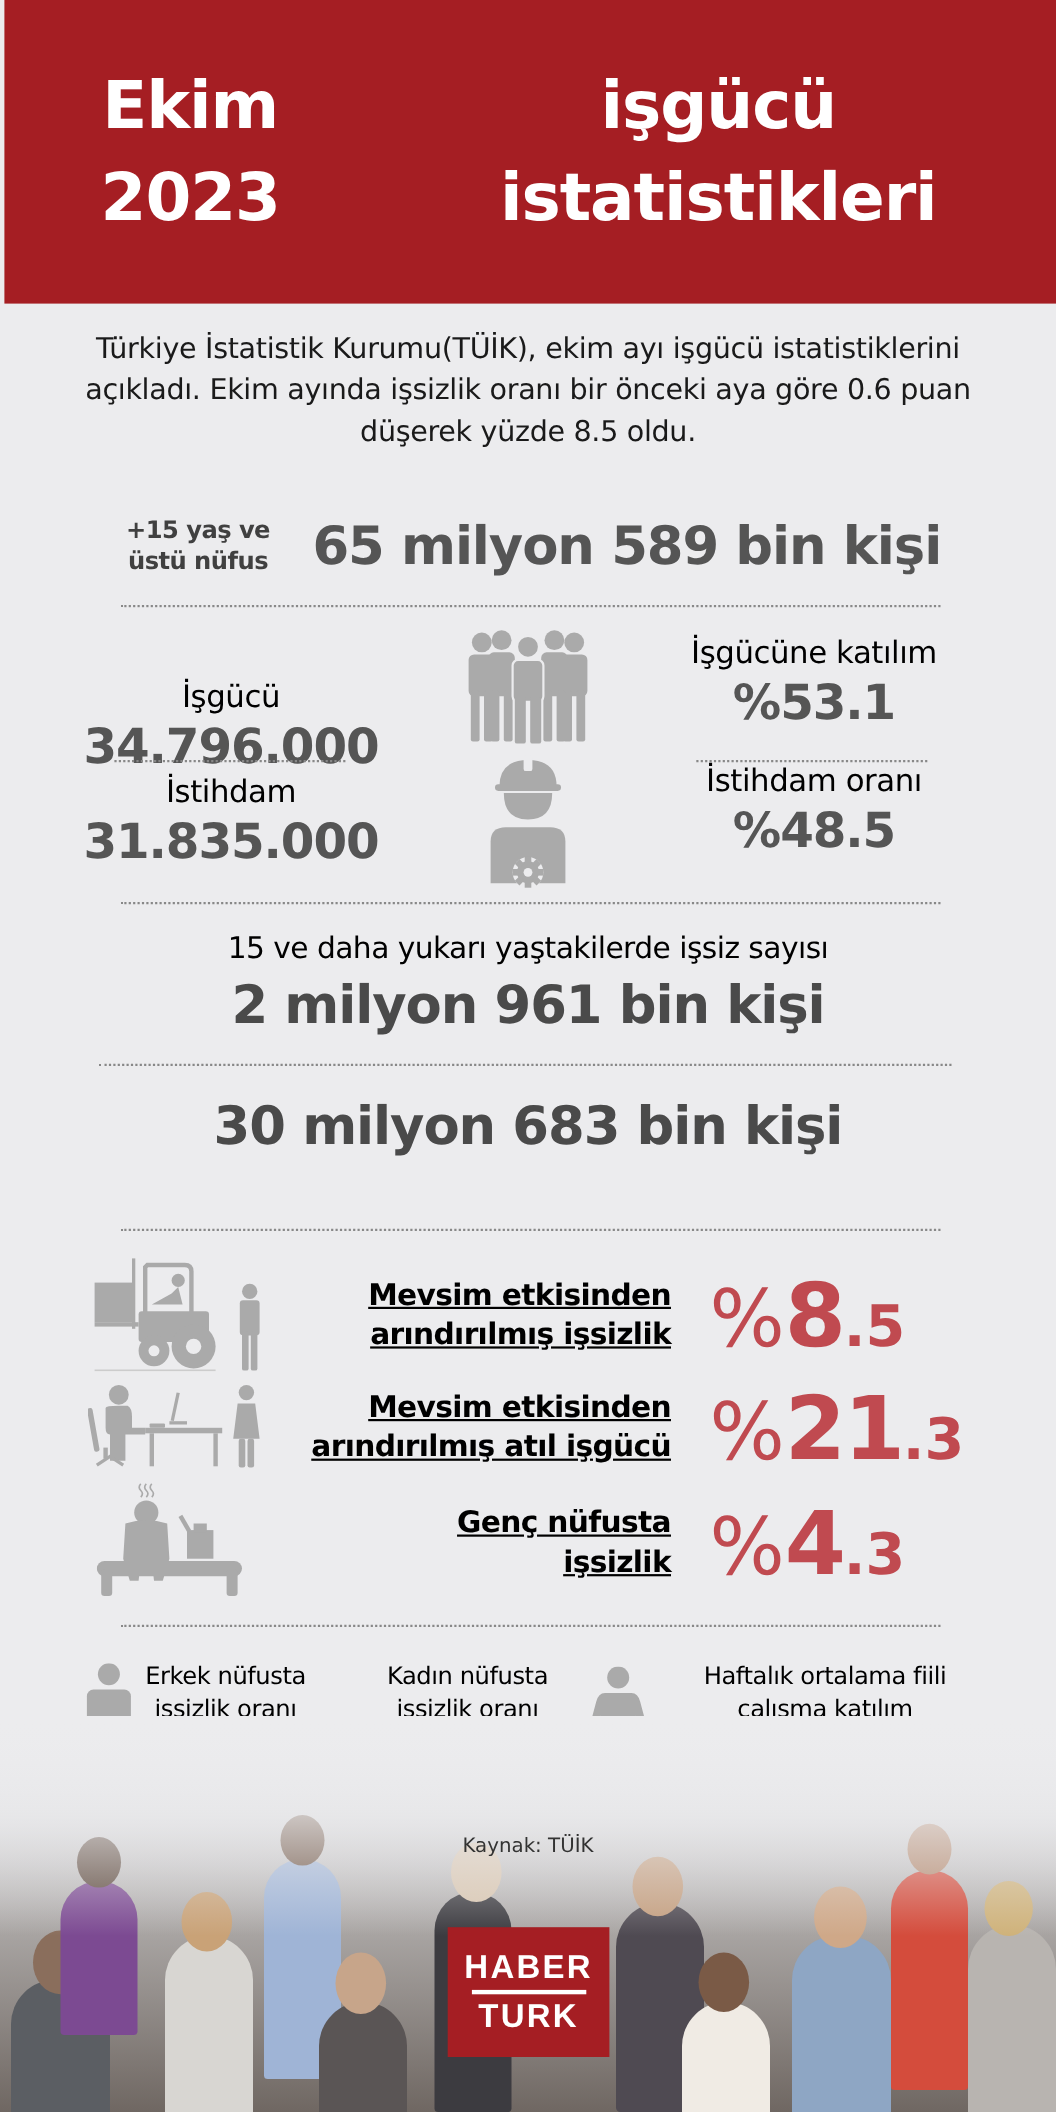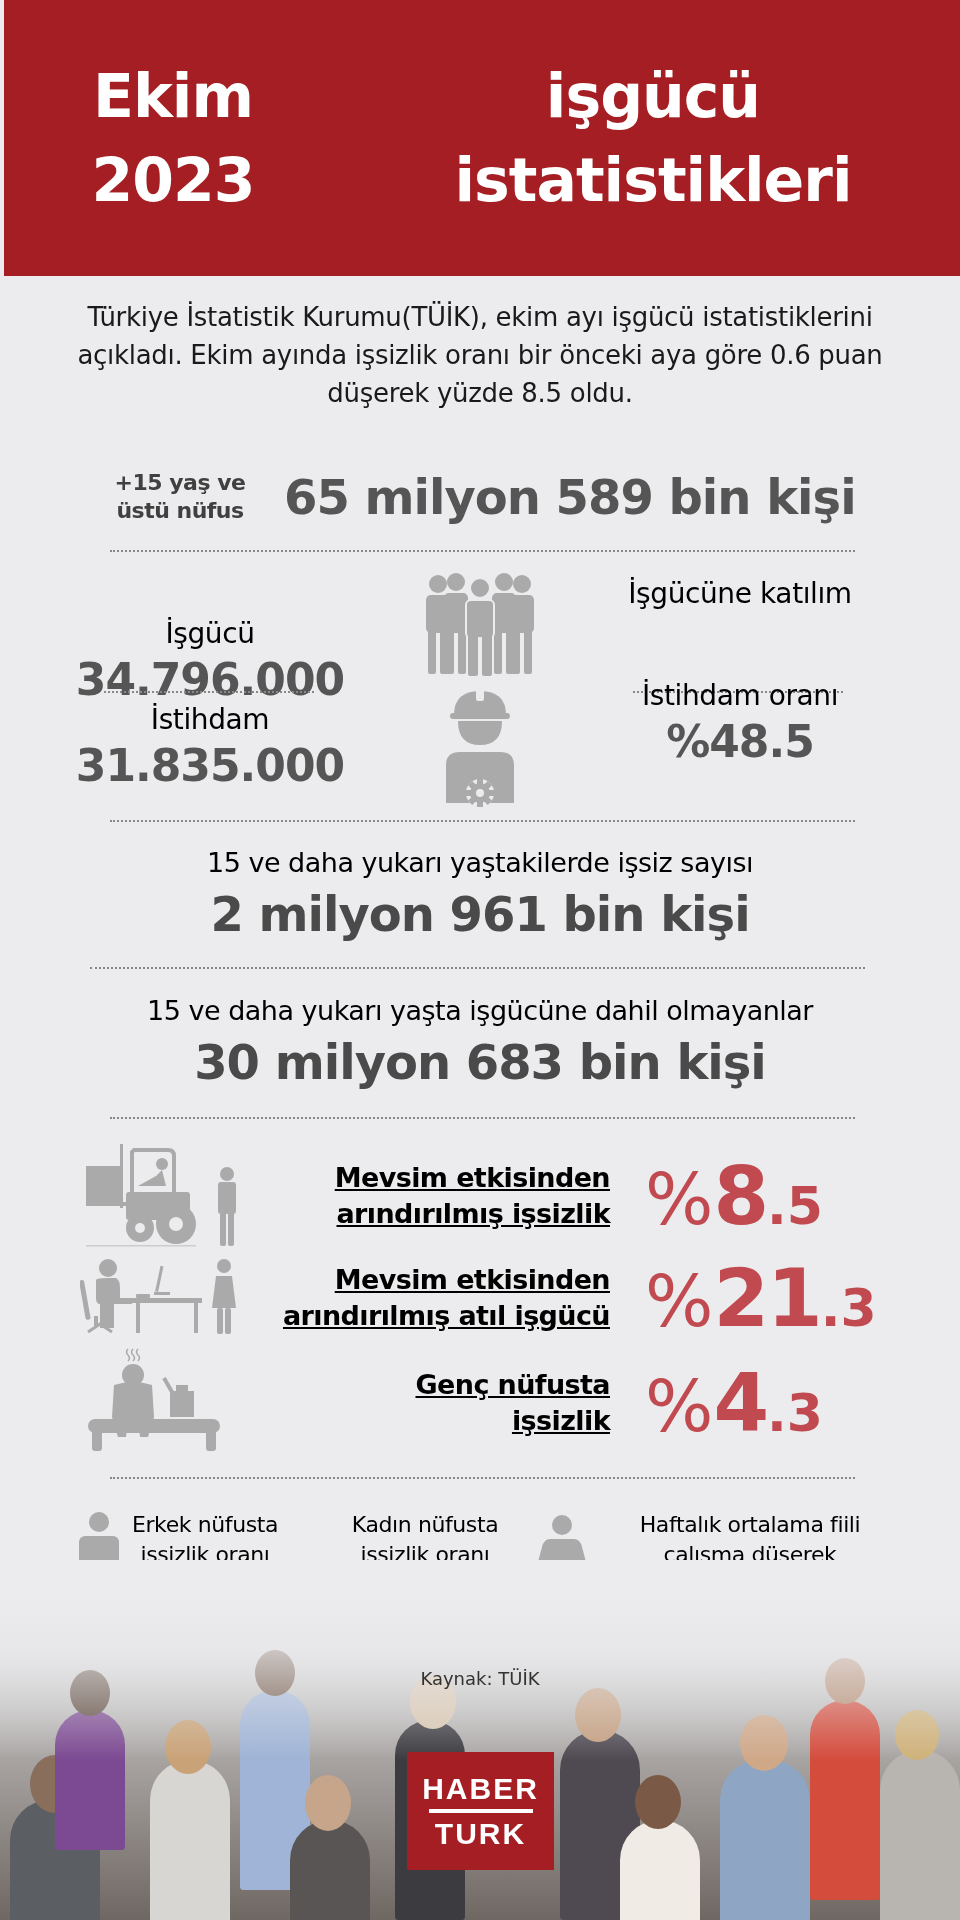--- a/index.html
+++ b/index.html
@@ -112,20 +112,21 @@
 
 <div class="dots" style="left:110px; top:550px; width:745px;"></div>
 
 <div class="stat" style="left:60px; top:576px;margin-top:40px;">
   <div class="lbl">İşgücü</div>
   <div class="val">34.796.000</div>
 </div>
 
 <div class="stat" style="left:590px; top:576px;">
   <div class="lbl">İşgücüne katılım</div>
+  <div class="val">%53.1</div>
 </div>
 
 <div style="position:absolute; left:420px; top:570px; width:120px; height:110px;">
   <svg width="120" height="110" viewBox="0 0 120 110">
     <g class="icon-fill">
       <circle cx="18" cy="14" r="9"></circle>
         <rect x="6" y="25" width="24" height="38" rx="5"></rect>
         <rect x="8" y="58" width="8" height="46" rx="2"></rect>
         <rect x="20" y="58" width="8" height="46" rx="2"></rect>
       <circle cx="102" cy="14" r="9"></circle>
@@ -149,21 +150,21 @@
 </div>
 
 <div class="dots" style="left:104px; top:691px; width:210px;"></div>
 <div class="dots" style="left:633px; top:691px; width:210px;"></div>
 
 <div class="stat" style="left:60px; top:702px;">
   <div class="lbl">İstihdam</div>
   <div class="val">31.835.000</div>
 </div>
 
-<div class="stat" style="left:590px; top:678px;">
+<div class="stat" style="left:590px; top:692px;">
   <div class="lbl">İstihdam oranı</div>
   <div class="val">%48.5</div>
 </div>
 
 <div style="position:absolute; left:440px; top:685px; width:80px; height:125px;">
   <svg width="80" height="125" viewBox="0 0 80 125">
     <g class="icon-fill">
       <path d="M14 30 Q14 6 40 6 Q66 6 66 30 Z"></path>
       <rect x="10" y="28" width="60" height="6" rx="3"></rect>
       <rect x="36" y="2" width="8" height="14" rx="2" fill="#ececee"></rect>
@@ -191,21 +192,20 @@
 <div class="dots" style="left:110px; top:820px; width:745px;"></div>
 
 <div class="big-block" style="top:844px;">
   <div class="lbl">15 ve daha yukarı yaştakilerde işsiz sayısı</div>
   <div class="val">2 milyon 961 bin kişi</div>
 </div>
 
 <div class="dots" style="left:90px; top:967px; width:775px;"></div>
 
 <div class="big-block" style="top:992px;">
-  <div class="lbl">15 ve daha yukarı yaşta işgücüne dahil olmayanlar</div>
   <div class="val">30 milyon 683 bin kişi</div>
 </div>
 
 <div class="dots" style="left:110px; top:1117px; width:745px;"></div>
 
 <div class="rate-row" style="top:1150px;">
   <div class="lbl">
     <div>Mevsim etkisinden</div>
     <div>arındırılmış işsizlik</div>
   </div>
@@ -324,21 +324,21 @@
       <circle cx="30" cy="10" r="10"></circle>
       <path d="M18 24 L42 24 Q48 24 50 32 L58 62 L52 64 L46 44 L54 86 L6 86 L14 44 L8 64 L2 62 L10 32 Q12 24 18 24 Z"></path>
       <rect x="18" y="84" width="10" height="36" rx="3"></rect>
       <rect x="32" y="84" width="10" height="36" rx="3"></rect>
     </g>
   </svg>
 </div>
 
 <div class="bottom-stat" style="left:600px; top:1510px; width:300px;">
   <div class="lbl">Haftalık ortalama fiili</div>
-  <div class="lbl">çalışma düşerek</div>
+  <div class="lbl">çalışma katılım</div>
   <div style="margin-top:8px; white-space:nowrap;">
     <span class="val">44.0</span>
     <span class="unit">saat</span>
   </div>
 </div>
 
 <div class="crowd">
   <div class="body" style="left:10px; top:240px; width:90px; height:140px; background:#5b5e63;"></div>
   <div class="blob" style="left:30px; top:195px; width:50px; height:58px; background:#8a6e5c;"></div>
   <div class="body" style="left:55px; top:150px; width:70px; height:140px; background:#7c4a92;"></div>

